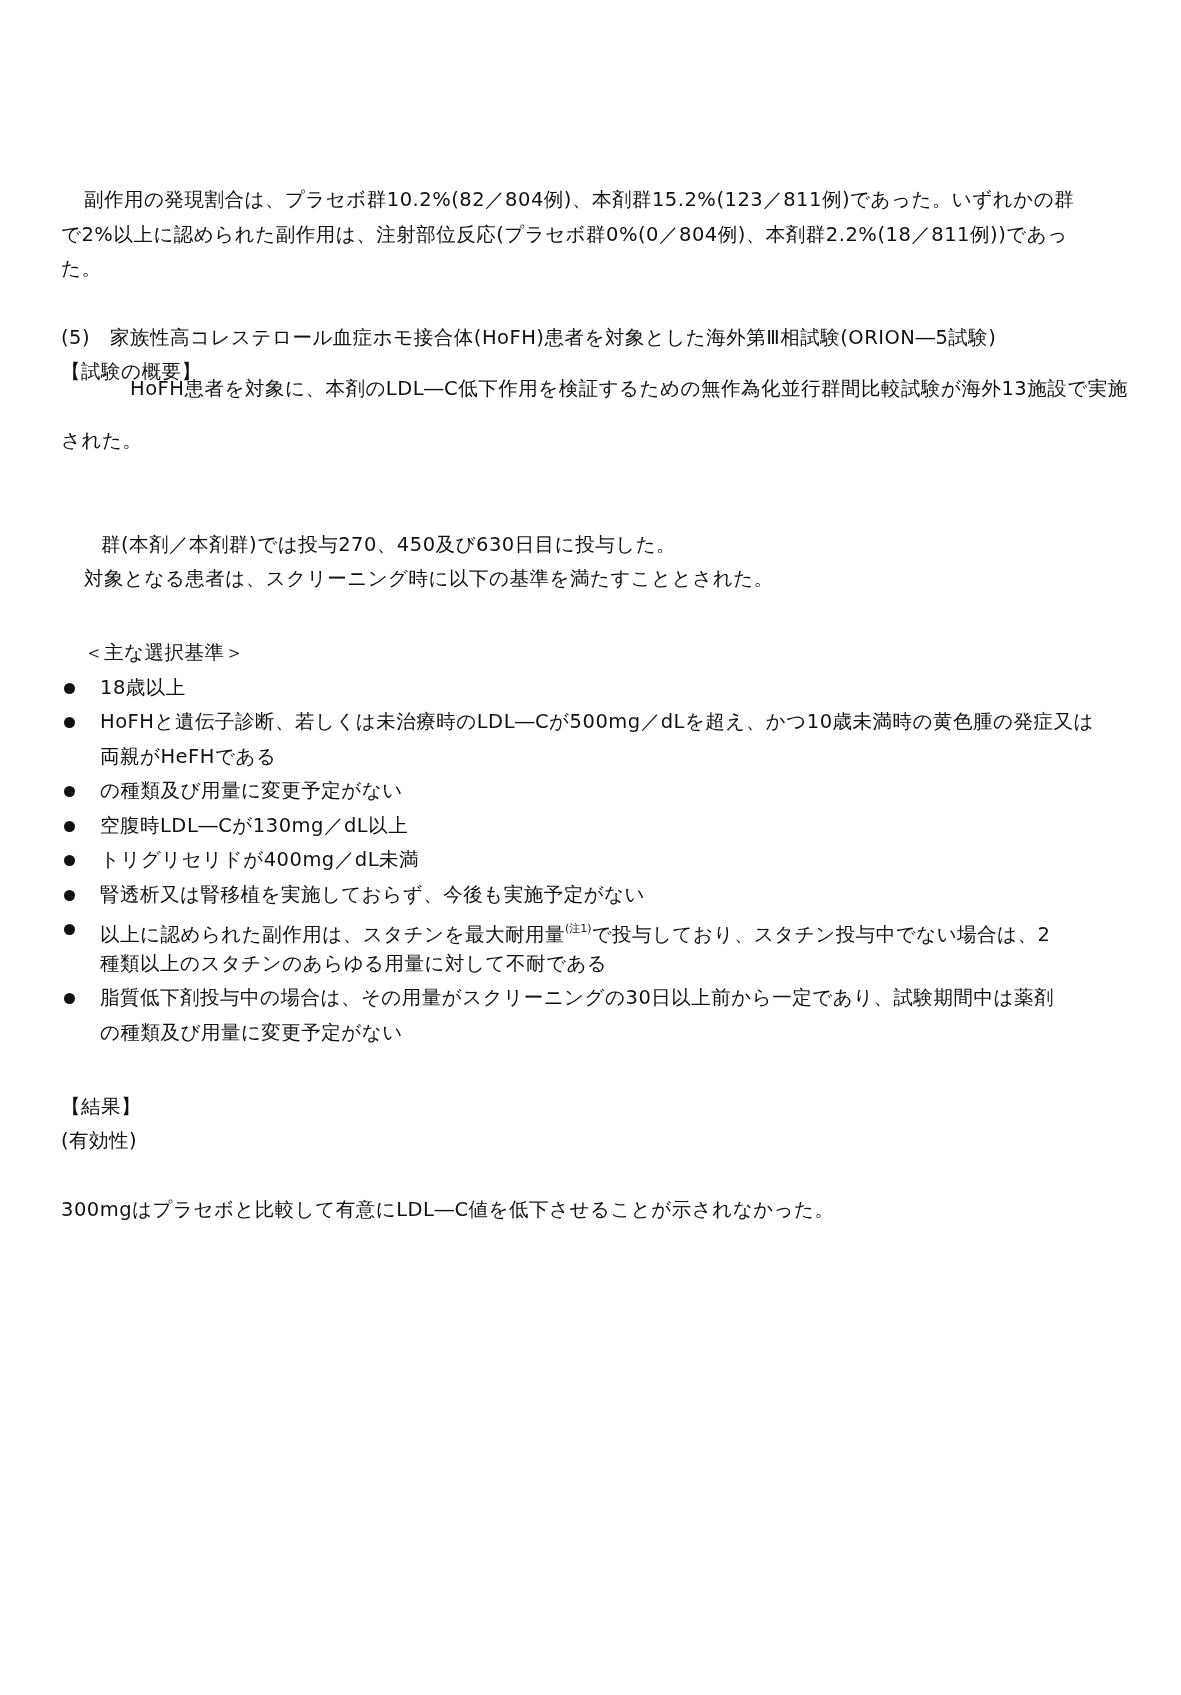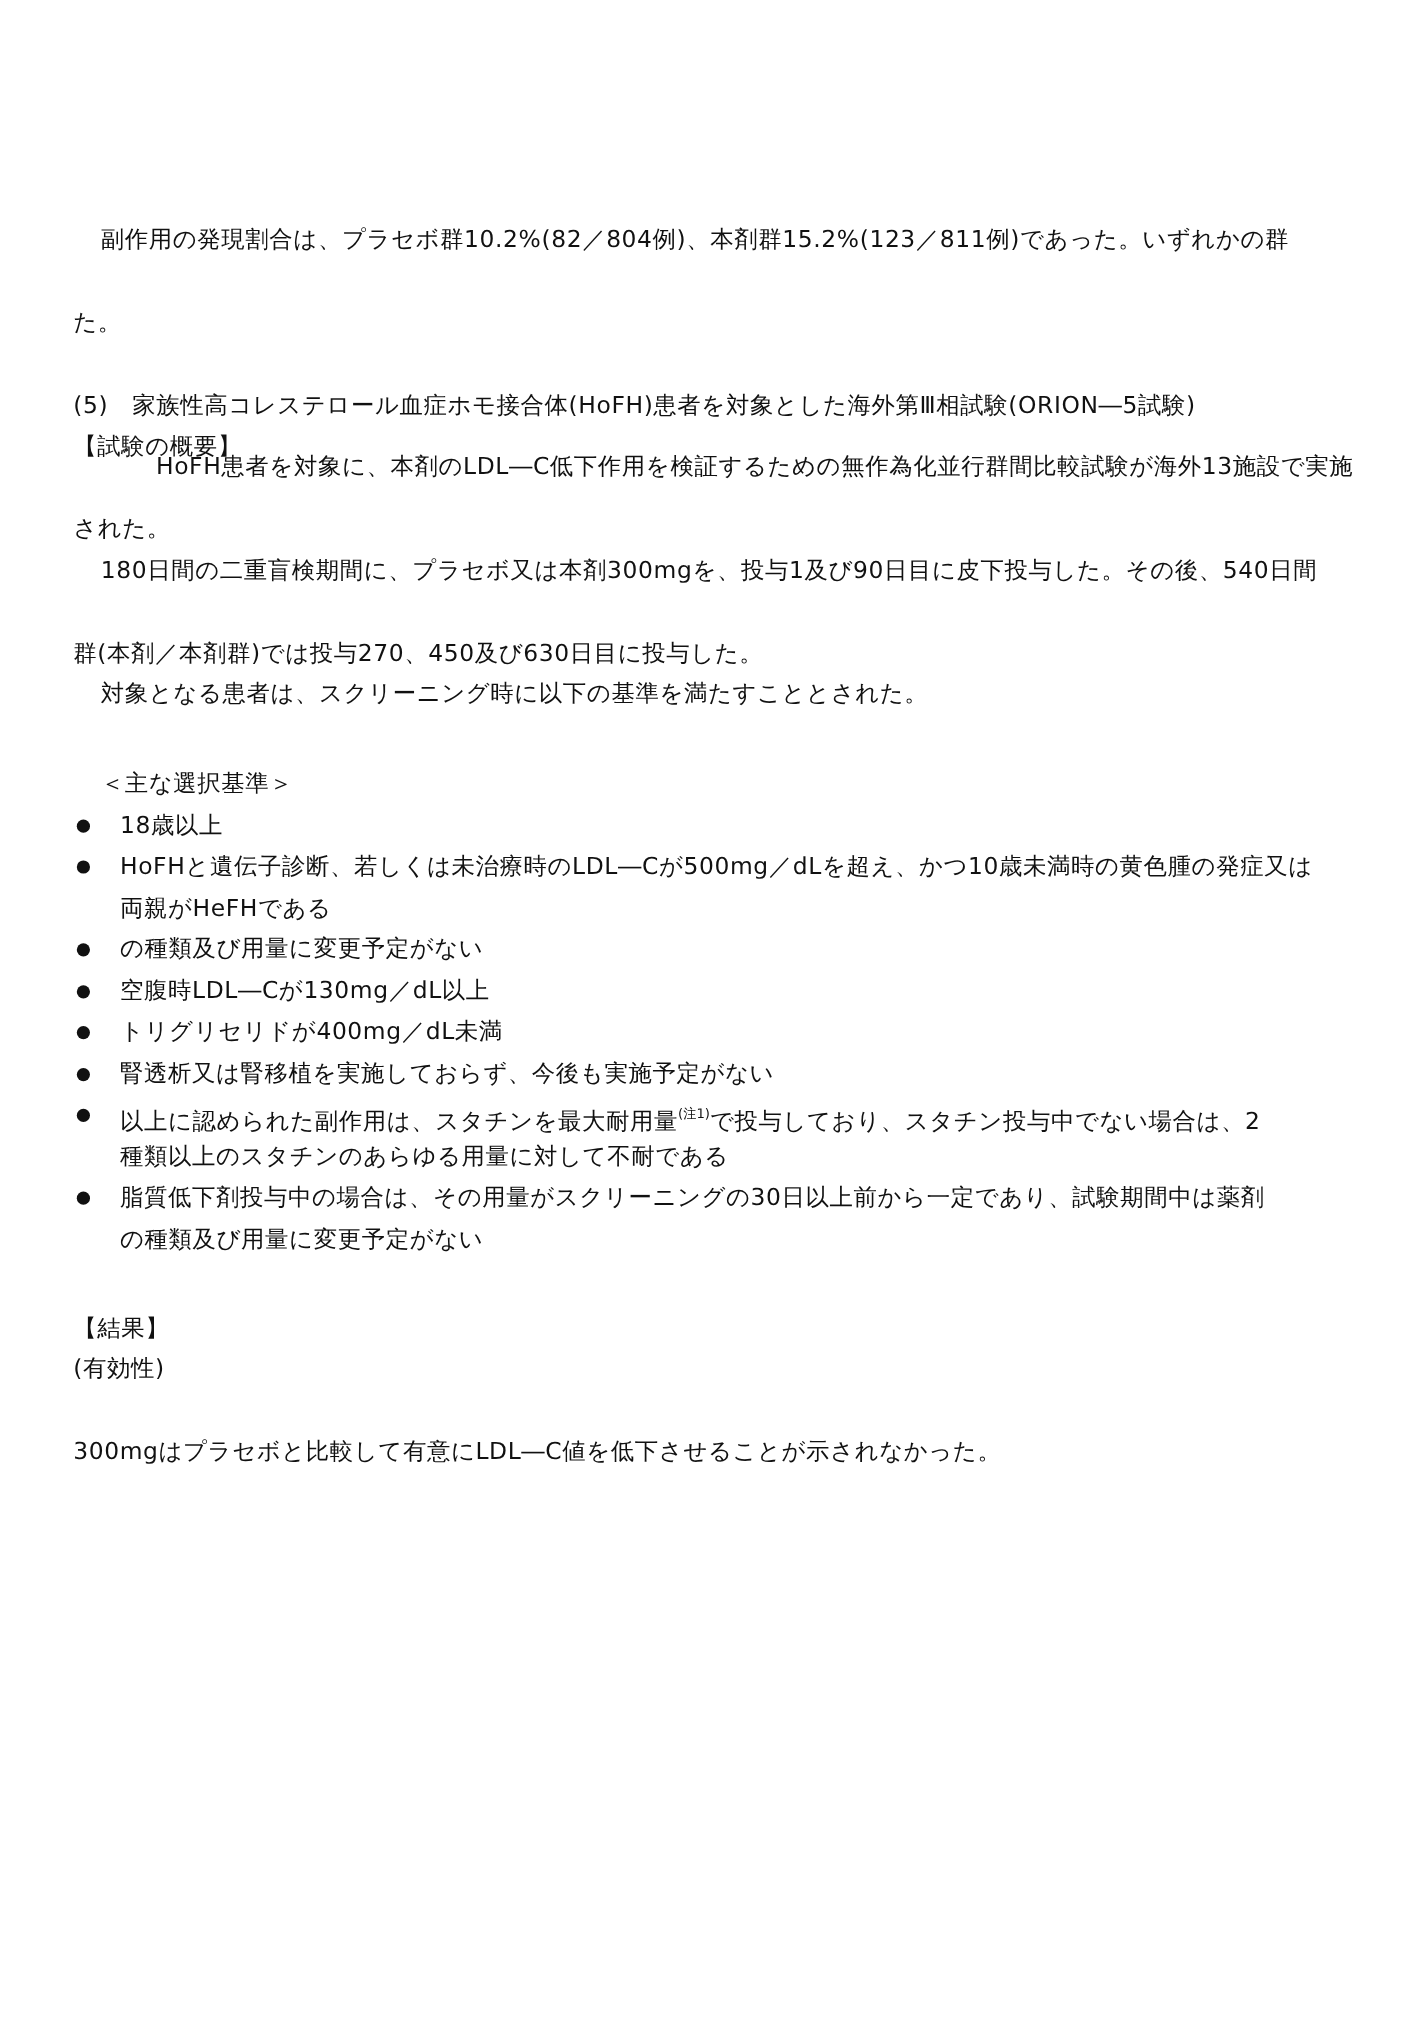--- a/index.html
+++ b/index.html
@@ -66,29 +66,29 @@
       vertical-align: 9px;
       letter-spacing: 0;
     }
   </style>
 </head>
 <body>
 
 <div class="page">
 
   <div class="line indent" style="top:183px;text-align:center;">副作用の発現割合は、プラセボ群10.2%(82／804例)、本剤群15.2%(123／811例)であった。いずれかの群</div>
+  <div class="line" style="top:218px;">で2%以上に認められた副作用は、注射部位反応(プラセボ群0%(0／804例)、本剤群2.2%(18／811例))であっ</div>
   <div class="line" style="top:252px;">た。</div>
 
   <div class="line" style="top:321px;">(5)　家族性高コレステロール血症ホモ接合体(HoFH)患者を対象とした海外第Ⅲ相試験(ORION―5試験)</div>
   <div class="line" style="top:355px;">【試験の概要】</div>
 
   <div class="line indent" style="top:372px;margin-left:46px;">HoFH患者を対象に、本剤のLDL―C低下作用を検証するための無作為化並行群間比較試験が海外13施設で実施</div>
   <div class="line" style="top:424px;">された。</div>
-  <div class="line indent" style="top:459px;">180日間の二重盲検期間に、プラセボ又は本剤300mgを、投与1及び90日目に皮下投与した。その後、540日間</div>
-  <div class="line" style="top:528px;">群(本剤／本剤群)では投与270、450及び630日目に投与した。</div>
+  <div class="line" style="top:528px;margin-left:40px;">群(本剤／本剤群)では投与270、450及び630日目に投与した。</div>
   <div class="line indent" style="top:562px;font-family:Liberation Serif, serif;">対象となる患者は、スクリーニング時に以下の基準を満たすこととされた。</div>
 
   <div class="line indent" style="top:636px;">＜主な選択基準＞</div>
 
   <div class="bullet-row" style="top:671px;">
     <span class="bullet-dot"></span>
     <span class="bullet-text">18歳以上</span>
   </div>
 
   <div class="bullet-row" style="top:705px;">

